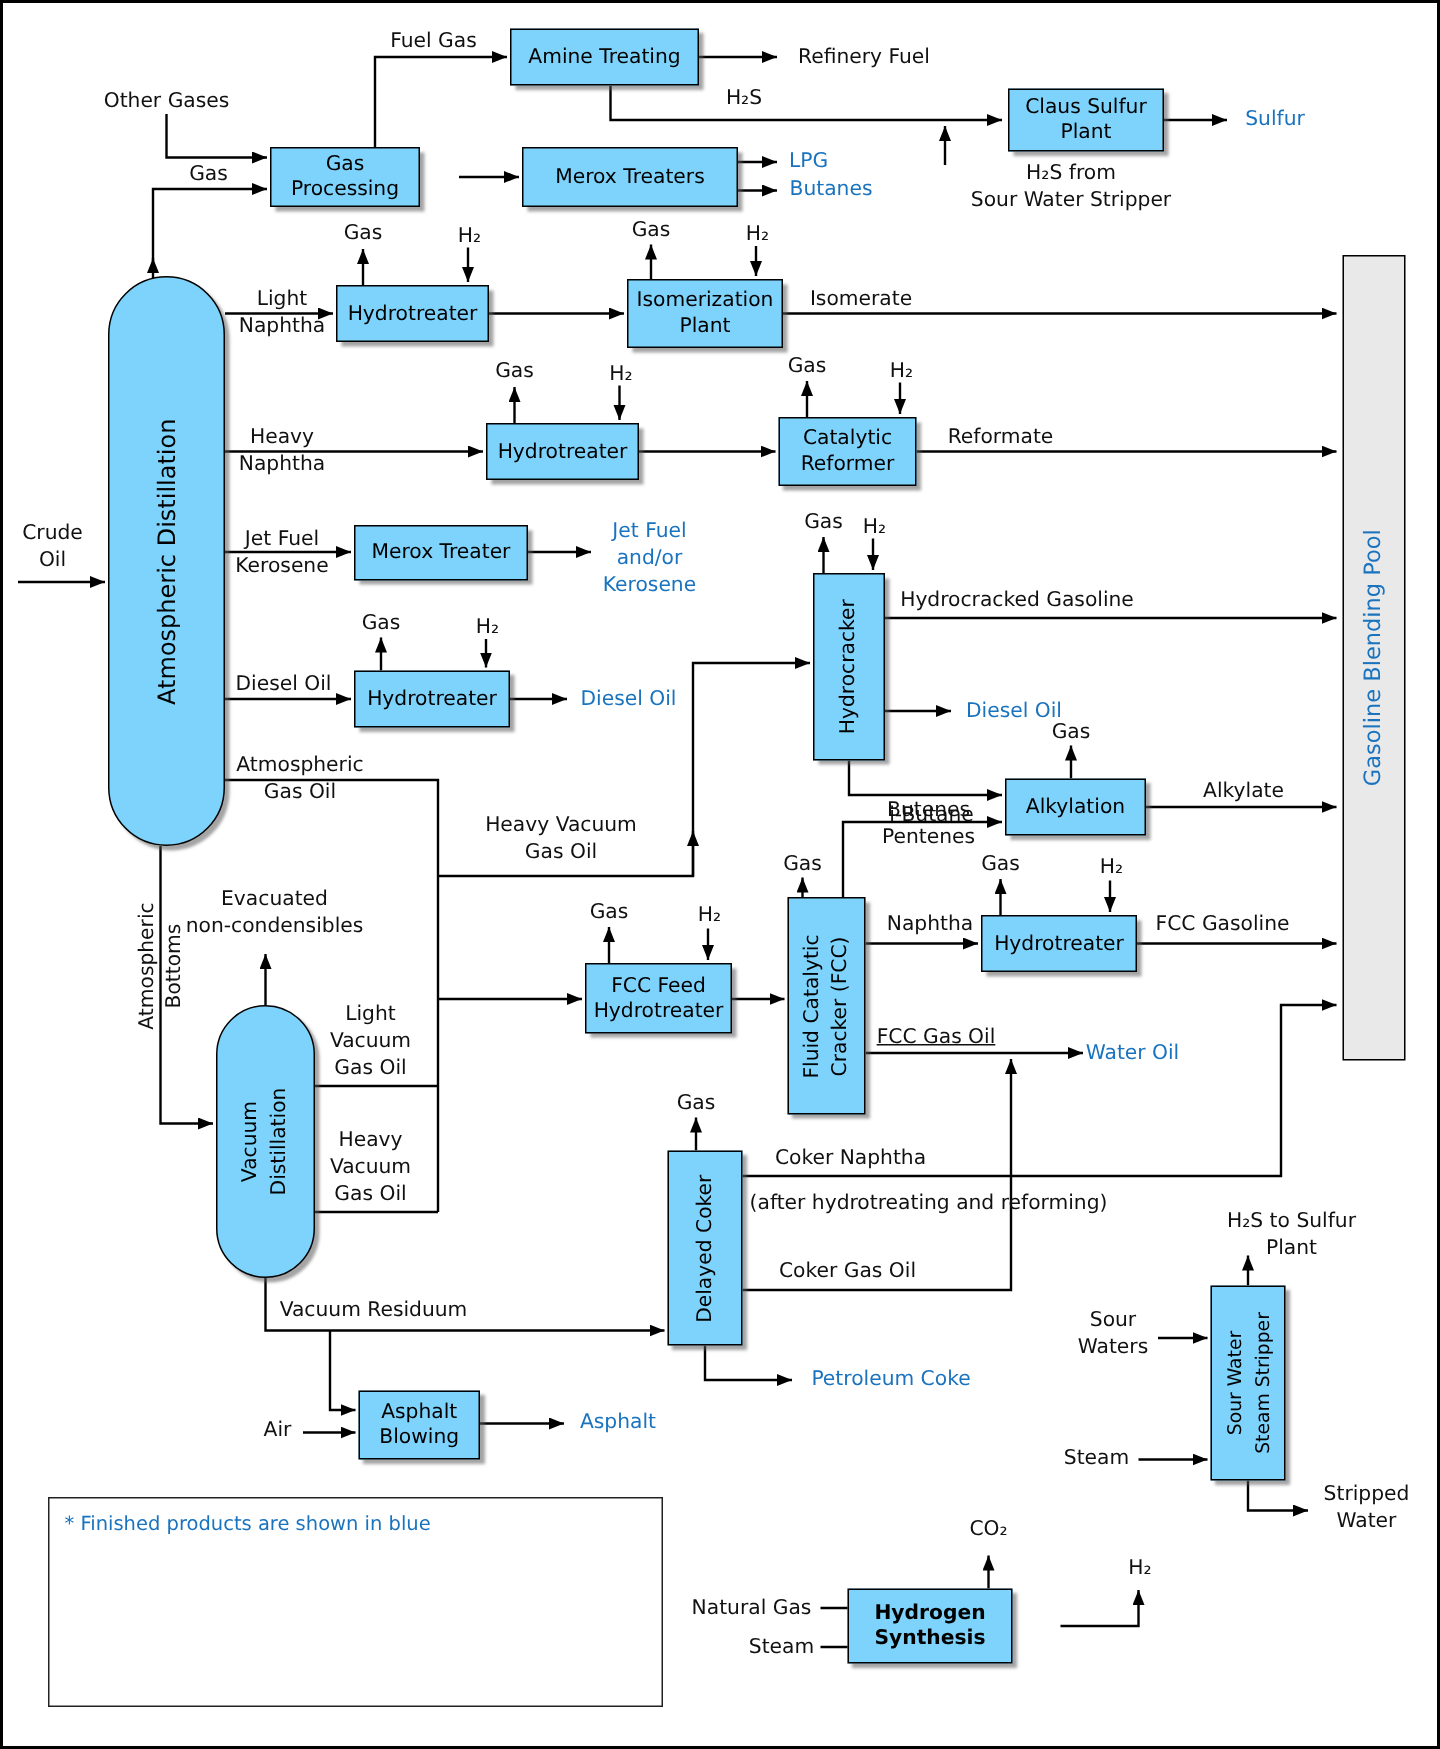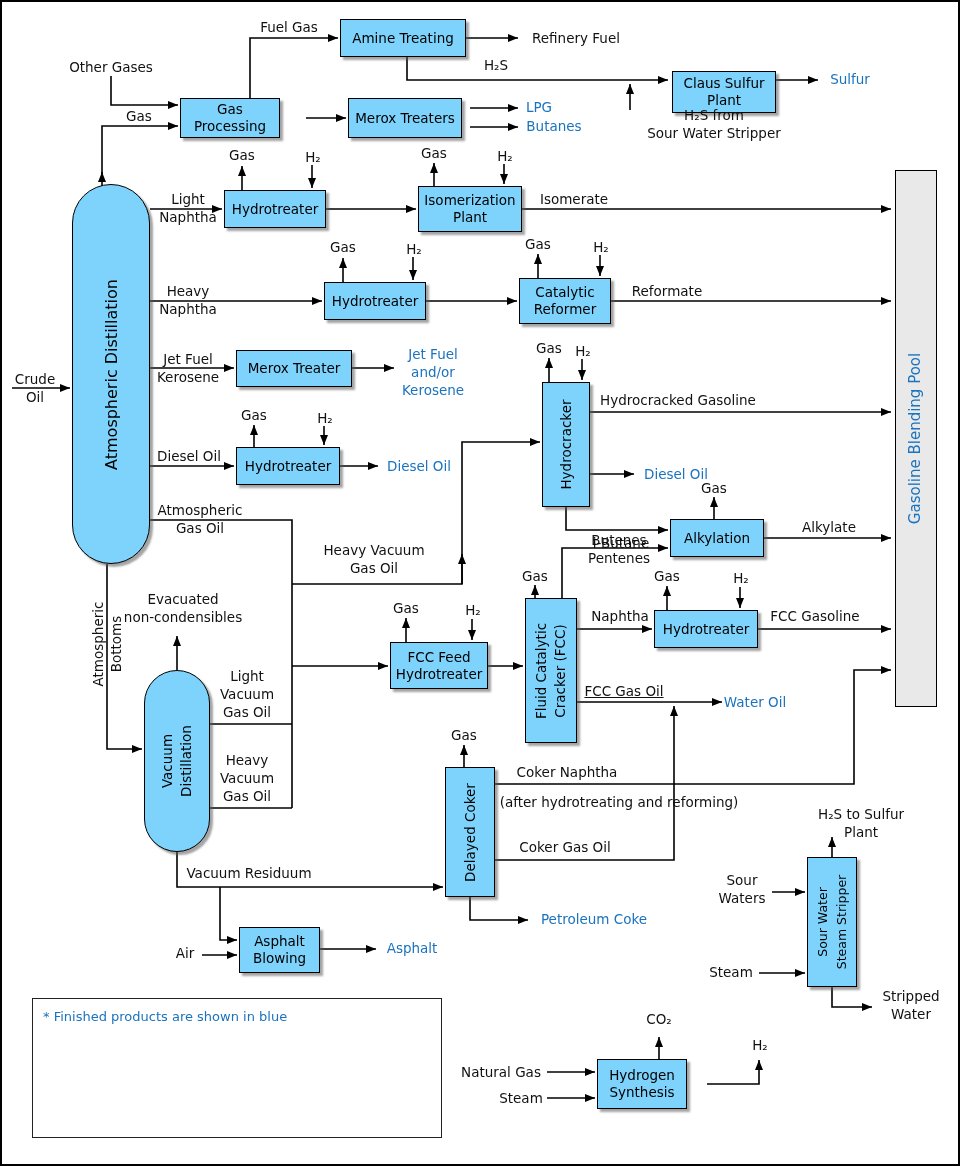--- a/index.html
+++ b/index.html
@@ -116,24 +116,24 @@
   <div id="nodes">
       <div class="node pill" style="left: 70px; top: 182px; width: 78px; height: 380px;">
         <span class="nlabel vert" style="font-size: 16px;">Atmospheric Distillation</span>
       </div>
       <div class="node" style="left: 178px; top: 96px; width: 100px; height: 40px;">
         <span class="nlabel">Gas Processing</span>
       </div>
       <div class="node" style="left: 338px; top: 17px; width: 126px; height: 38px;">
         <span class="nlabel">Amine Treating</span>
       </div>
-      <div class="node" style="left: 346px; top: 96px; width: 114px; height: 40px;">
+      <div class="node" style="left: 346px; top: 96px; width: 144px; height: 40px;">
         <span class="nlabel">Merox Treaters</span>
       </div>
-      <div class="node" style="left: 670px; top: 57px; width: 104px; height: 42px; margin-top: 12px;">
+      <div class="node" style="left: 670px; top: 57px; width: 104px; height: 42px;">
         <span class="nlabel">Claus Sulfur
 Plant</span>
       </div>
       <div class="node" style="left: 222px; top: 188px; width: 102px; height: 38px;">
         <span class="nlabel">Hydrotreater</span>
       </div>
       <div class="node" style="left: 416px; top: 184px; width: 104px; height: 46px;">
         <span class="nlabel">Isomerization
 Plant</span>
       </div>
@@ -175,30 +175,30 @@
         <span class="nlabel vert">Delayed Coker</span>
       </div>
       <div class="node" style="left: 237px; top: 925px; width: 81px; height: 46px;">
         <span class="nlabel">Asphalt
 Blowing</span>
       </div>
       <div class="node" style="left: 805px; top: 855px; width: 50px; height: 130px;">
         <span class="nlabel vert" style="font-size: 12.5px;">Sour Water
 Steam Stripper</span>
       </div>
-      <div class="node" style="left: 595px; top: 1057px; width: 90px; height: 50px;">
+      <div class="node" style="left: 563px; top: 1057px; width: 110px; height: 50px; font-weight: bold;">
         <span class="nlabel">Hydrogen
 Synthesis</span>
       </div>
       <div class="node pool" style="left: 893px; top: 168px; width: 42px; height: 537px;">
         <span class="nlabel vert" style="font-size: 15px;">Gasoline Blending Pool</span>
       </div>
     </div>
   <div id="labels">
-      <div class="flabel" style="left: 33px; top: 362px; margin-top: 24px;">Crude
+      <div class="flabel" style="left: 33px; top: 362px;">Crude
 Oil</div>
       <div class="flabel" style="left: 109px; top: 65px;">Other Gases</div>
       <div class="flabel" style="left: 137px; top: 114px;">Gas</div>
       <div class="flabel" style="left: 287px; top: 25px;">Fuel Gas</div>
       <div class="flabel" style="left: 574px; top: 36px;">Refinery Fuel</div>
       <div class="flabel" style="left: 494px; top: 63px;">H₂S</div>
       <div class="flabel prod" style="left: 848px; top: 77px;">Sulfur</div>
       <div class="flabel" style="left: 712px; top: 122px;">H₂S from
 Sour Water Stripper</div>
       <div class="flabel prod" style="left: 537px; top: 105px;">LPG</div>

